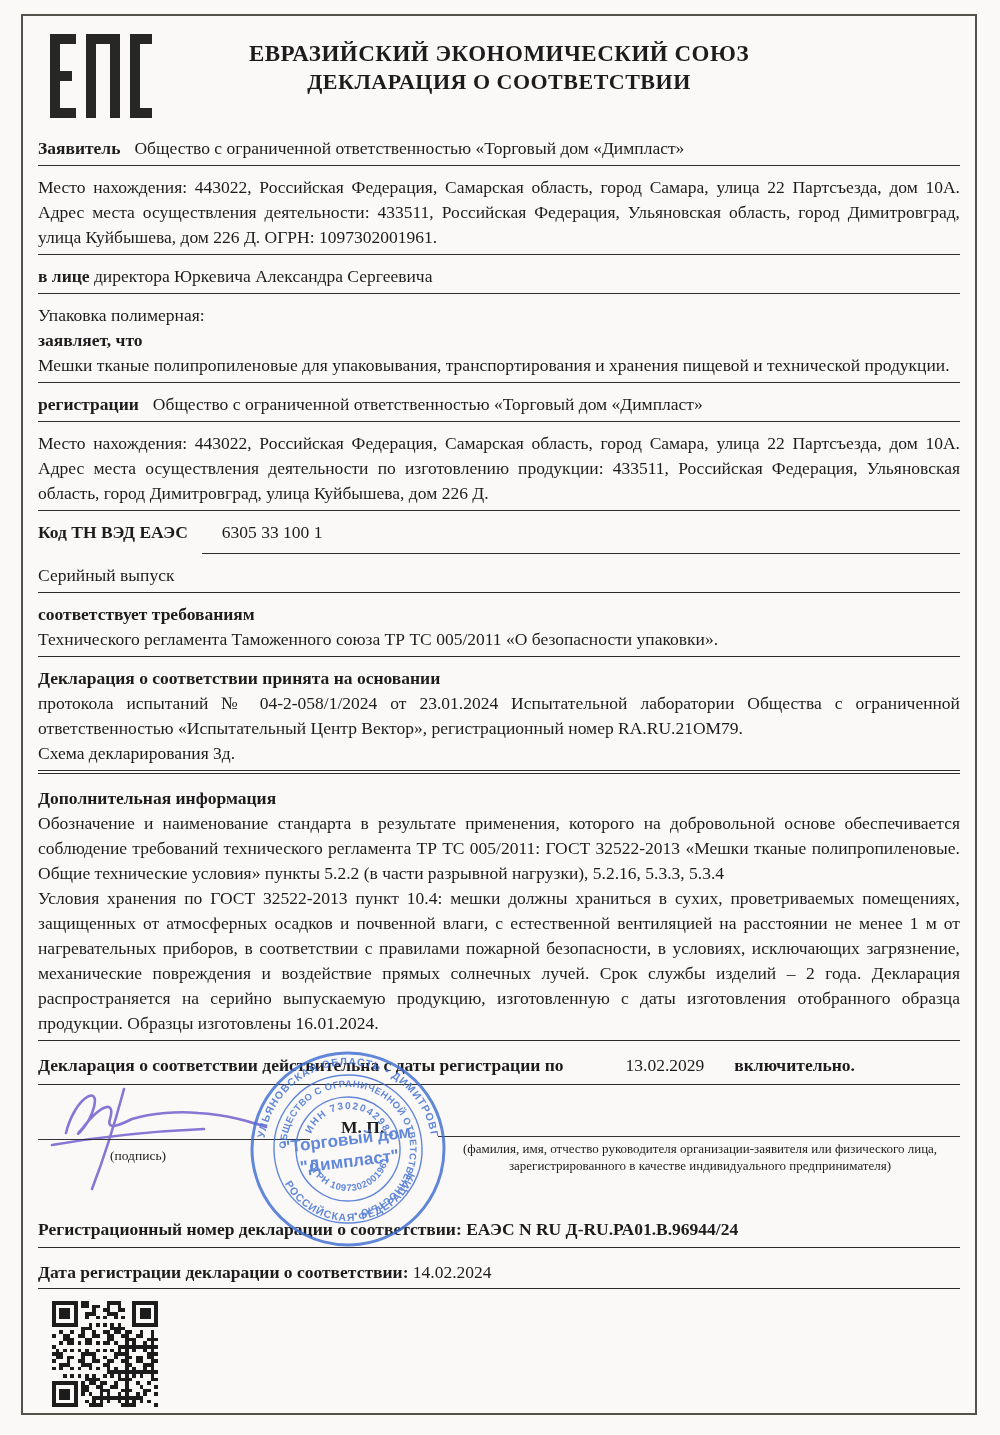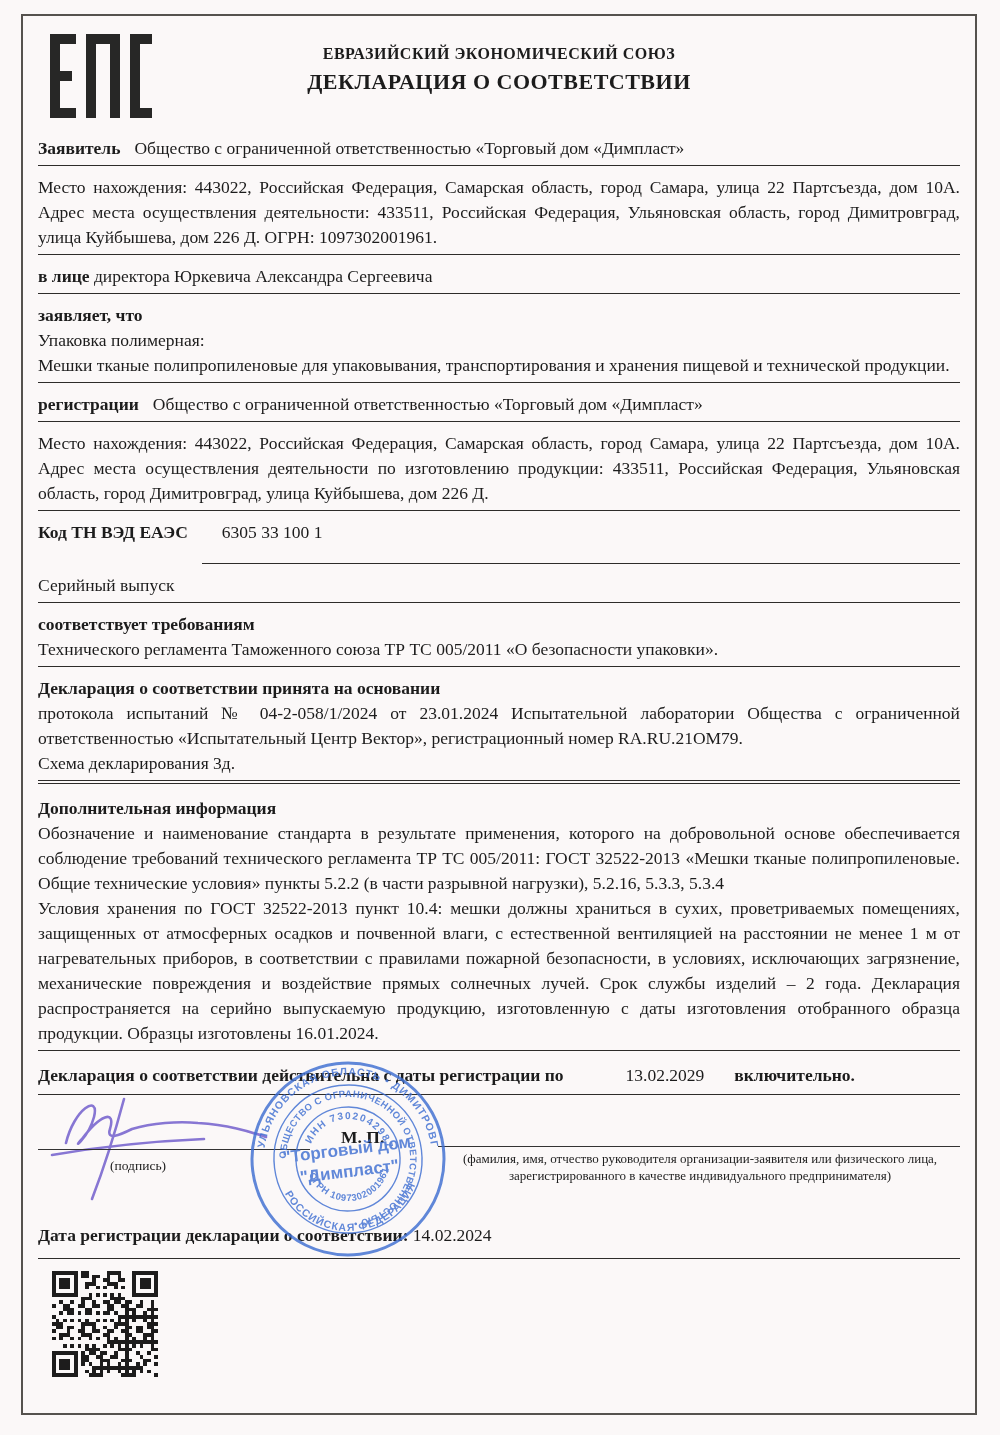--- a/index.html
+++ b/index.html
@@ -27,50 +27,50 @@
     position:absolute;
     left:38px;top:26px;
     width:922px;
     font-size:17.5px;
     line-height:25px;
   }
   
   .header{position:relative;height:98px;}
   .eac-logo{position:absolute;left:10px;top:6px;}
   .titles{position:absolute;left:0;right:0;top:14px;text-align:center;}
-  .title1{font-weight:bold;font-size:16px;letter-spacing:.5px;line-height:28px;}
+  .title1{font-weight:bold;font-size:23px;letter-spacing:.5px;line-height:28px;}
   .title2{font-weight:bold;font-size:22px;letter-spacing:.5px;line-height:27px;}
   
   .sec{border-bottom:1.6px solid #2e2c2a;padding-bottom:4px;margin-top:9px;}
   .jst{text-align:justify;}
   b.lbl{margin-right:14px;}
   .dbl{border-bottom:4px double #2e2c2a;}
   
   .tnved{display:flex;align-items:baseline;margin-top:9px;}
   .tnved .lab{font-weight:bold;white-space:nowrap;}
-  .tnved .val{flex:1;border-bottom:1.6px solid #2e2c2a;padding-left:20px;margin-left:14px;padding-bottom:18px;}
+  .tnved .val{flex:1;border-bottom:1.6px solid #2e2c2a;padding-left:20px;margin-left:14px;padding-bottom:8px;}
   
   .validity{display:flex;align-items:flex-start;border-bottom:1.6px solid #2e2c2a;padding-bottom:6px;margin-top:12px;}
   .validity .date{margin-left:62px;}
   .validity .incl{font-weight:bold;margin-left:30px;}
   
   .sigarea{position:relative;height:112px;margin-top:4px;}
   .sig-line{position:absolute;left:0;top:50px;width:272px;border-bottom:1.6px solid #333;}
   .sig-caption{position:absolute;left:72px;top:54px;font-size:13.5px;text-align:center;}
   .mp{position:absolute;left:303px;top:26px;font-weight:bold;}
   .name{position:absolute;left:400px;top:18px;width:522px;text-align:center;}
   .name-line{position:absolute;left:400px;top:47px;width:522px;border-bottom:1.6px solid #333;}
   .name-caption{position:absolute;left:392px;top:51px;width:540px;text-align:center;font-size:13px;line-height:17px;}
   .signature-svg{position:absolute;left:-10px;top:-18px;}
   .stamp{position:absolute;left:208px;top:-42px;opacity:.82;transform:rotate(-7deg);}
   .stamp text{fill:#3f6fd2;}
   
   .reg{font-weight:bold;border-bottom:1.8px solid #2e2c2a;padding-bottom:5px;margin-top:16px;}
   .reg .v{font-weight:bold;}
-  .regdate{border-bottom:1.8px solid #2e2c2a;padding-bottom:10px;margin-top:12px;}
+  .regdate{border-bottom:1.8px solid #2e2c2a;padding-bottom:3px;margin-top:12px;}
   .regdate .v{font-weight:normal;}
   .qr{margin:12px 0 0 14px;}
 </style>
 </head>
 <body>
 
 <div class="page">
   <div class="frame"></div>
 
   <div class="content">
@@ -106,22 +106,22 @@
       <div class="jst">Место нахождения: 443022, Российская Федерация, Самарская область, город Самара, улица 22 Партсъезда, дом 10А. Адрес места осуществления деятельности: 433511, Российская Федерация, Ульяновская область, город Димитровград, улица Куйбышева, дом 226 Д. ОГРН: 1097302001961.</div>
     </div>
 
     <div class="sec">
       <b>в лице</b>
       <span>директора Юркевича Александра Сергеевича</span>
     </div>
 
     
     <div class="sec">
+      <div>Упаковка полимерная:</div>
       <div style="font-weight:bold;">заявляет, что</div>
-      <div>Упаковка полимерная:</div>
       <div class="jst">Мешки тканые полипропиленовые для упаковывания, транспортирования и хранения пищевой и технической продукции.</div>
     </div>
 
     
     <div class="sec">
       <b class="lbl">регистрации</b><span>Общество с ограниченной ответственностью «Торговый дом «Димпласт»</span>
     </div>
 
     <div class="sec jst">Место нахождения: 443022, Российская Федерация, Самарская область, город Самара, улица 22 Партсъезда, дом 10А. Адрес места осуществления деятельности по изготовлению продукции: 433511, Российская Федерация, Ульяновская область, город Димитровград, улица Куйбышева, дом 226 Д.</div>
 
@@ -200,20 +200,24 @@
           <text font-size="9.5" letter-spacing=".5"><textPath href="#ringMiddle" startOffset="2%">ОБЩЕСТВО С ОГРАНИЧЕННОЙ ОТВЕТСТВЕННОСТЬЮ •</textPath></text>
           <text font-size="10" letter-spacing="1.5"><textPath href="#arcInnTop" startOffset="16%">ИНН 7302042987</textPath></text>
           <text font-size="9.5" letter-spacing=".5"><textPath href="#arcOgrnBottom" startOffset="8%">ОГРН 1097302001961</textPath></text>
           <text x="102" y="98" font-size="17" text-anchor="middle">"Торговый дом</text>
           <text x="102" y="120" font-size="17" text-anchor="middle">"Димпласт"</text>
         </g>
       </svg>
     </div>
 
     
+    <div class="reg">
+      <span>Регистрационный номер декларации о соответствии:</span>
+      <span class="v">ЕАЭС N RU Д-RU.РА01.В.96944/24</span>
+    </div>
 
     
     <div class="regdate">
       <b>Дата регистрации декларации о соответствии:</b>
       <span class="v">14.02.2024</span>
     </div>
 
     
     <svg class="qr" id="qr-svg" width="106" height="106" viewBox="0 0 29 29" shape-rendering="crispEdges">
         <rect x="0" y="0" width="29" height="29" fill="#fbf8f8"></rect>

